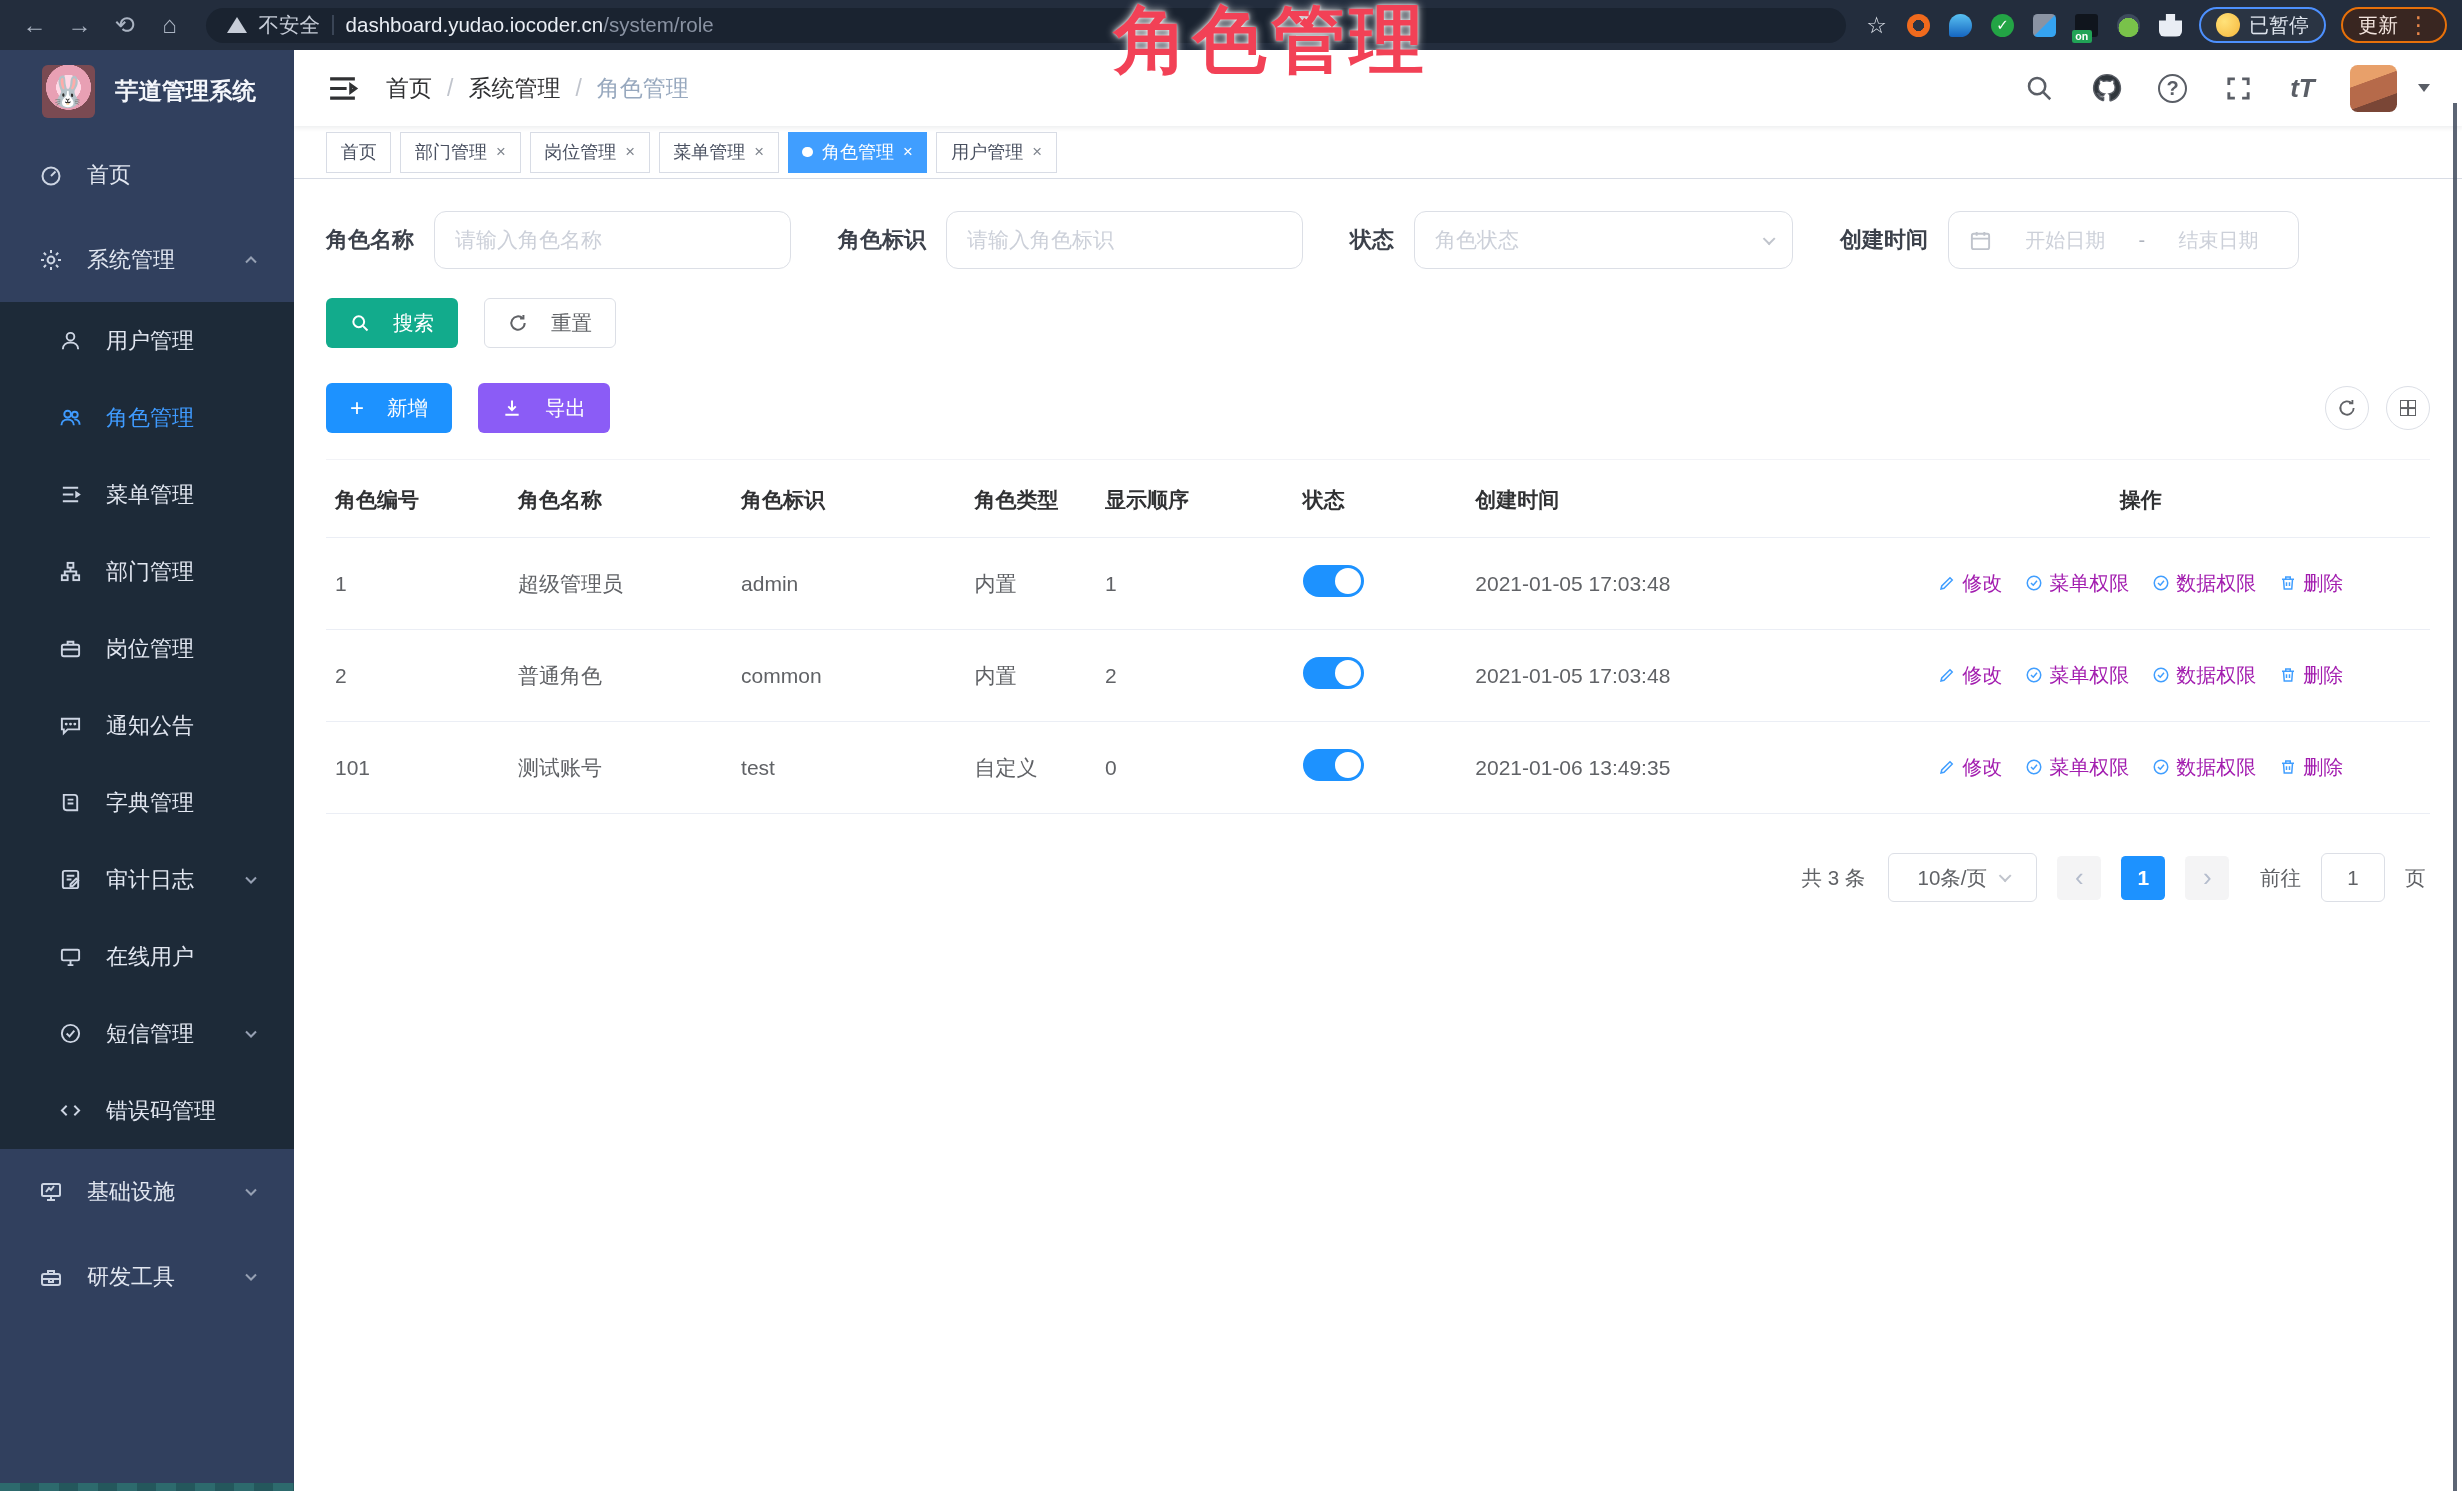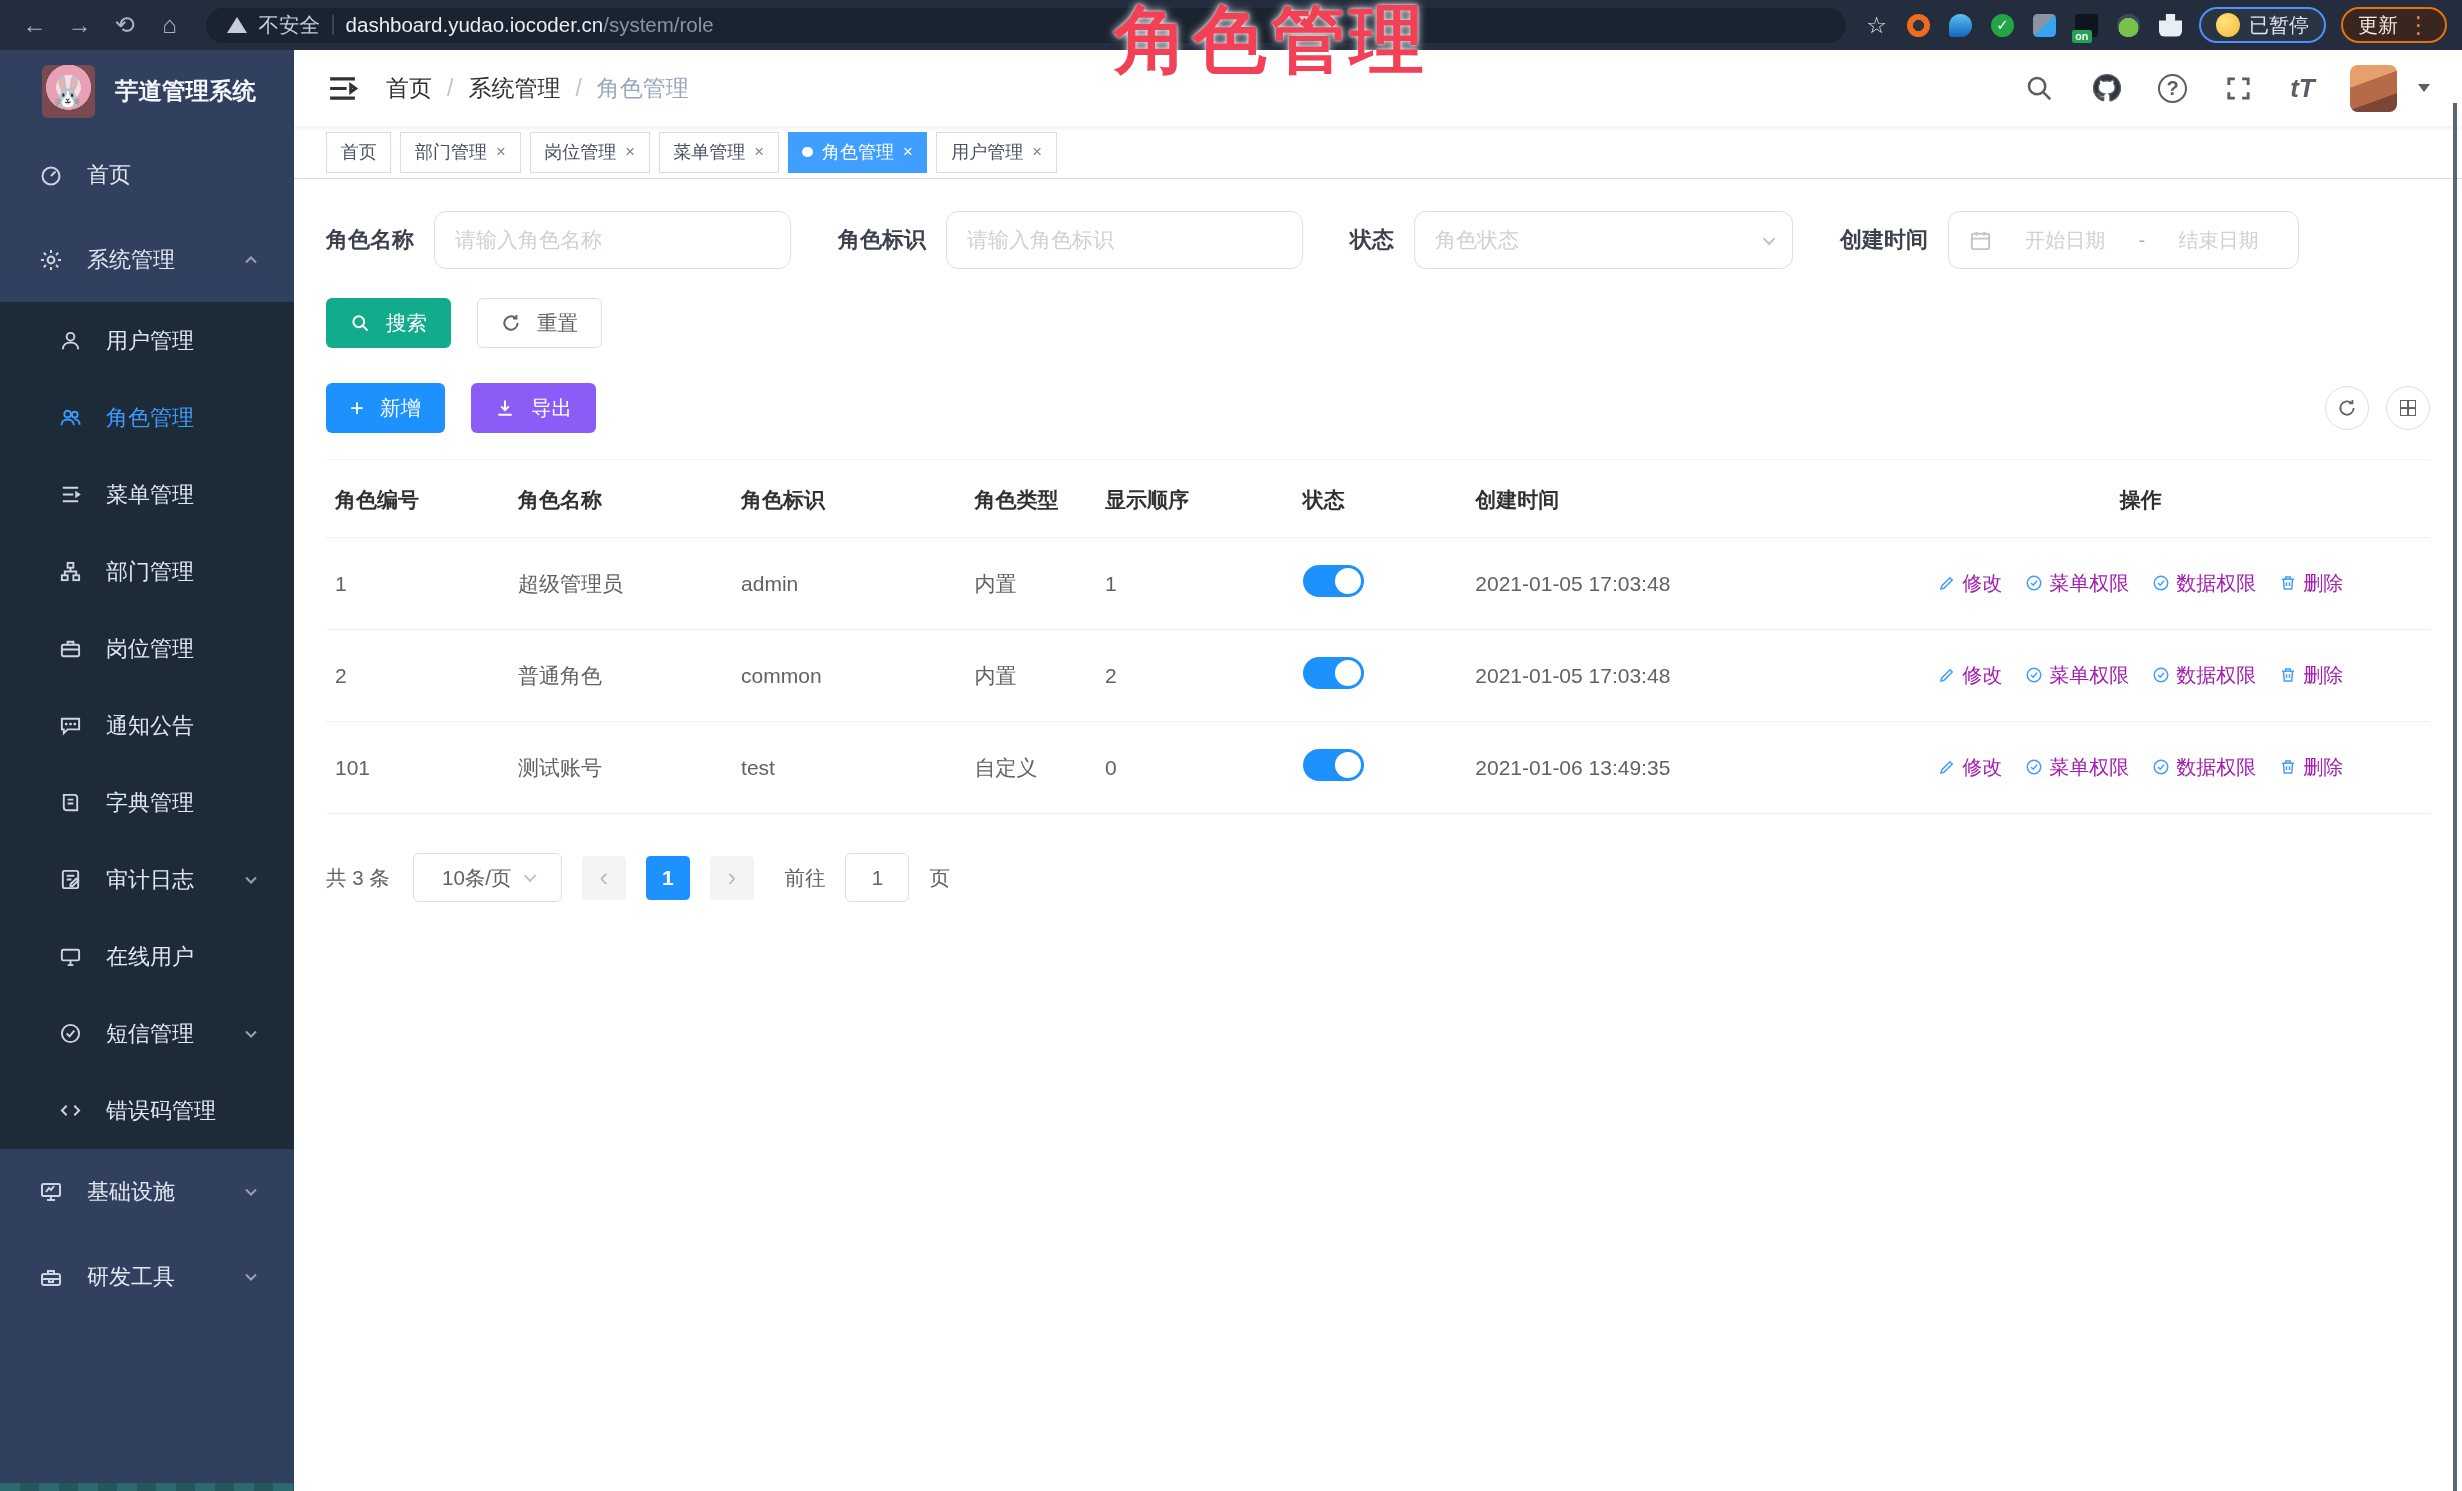--- a/index.html
+++ b/index.html
@@ -105,21 +105,21 @@
   .w-select { width:379px; justify-content:space-between; }
   .sel-caret { width:9px; height:9px; border:solid #c0c4cc; border-width:0 2.3px 2.3px 0;
     transform:rotate(45deg) translateY(-2.3px); }
   .w-date { width:351px; gap:13.7px; }
   .cal-ico { width:23px; height:23px; flex:0 0 auto; }
   .cal-ico svg { stroke:#c0c4cc; }
   .date-ph { flex:1; text-align:center; color:#ccd0d9; font-size:20px; }
   .date-sep { color:#aeb3bd; font-size:20px; }
 
   .btn-row { display:flex; align-items:center; margin-top:29px; gap:26px; }
-  .btn { height:50px; border-radius:6px; display:inline-flex; align-items:center; gap:16px;
+  .btn { height:50px; border-radius:6px; display:inline-flex; align-items:center; gap:23px;
     padding:0 23px; font-size:20.5px; cursor:pointer; border:1.5px solid transparent; }
   .btn svg { stroke:#fff; }
   .btn.teal { background:#12ab8c; color:#fff; }
   .btn.plain { background:#fff; border-color:#dcdfe6; color:#606266; }
   .btn.plain svg { stroke:#606266; }
   .btn.blue { background:#1d92ff; color:#fff; }
   .btn.amber { background:#8b5cf6; color:#fff; }
   .btn .plus { font-size:24px; line-height:1; }
 
   .toolbar-row { display:flex; align-items:center; margin-top:35px; }
@@ -141,21 +141,21 @@
   .switch { width:61px; height:32px; border-radius:16px; background:#1d92ff; position:relative;
     display:inline-block; cursor:pointer; }
   .switch:after { content:""; position:absolute; right:3px; top:3px; width:26px; height:26px;
     border-radius:50%; background:#fff; }
   .op-links { display:inline-flex; gap:23px; align-items:center; }
   .op-link { color:#a21caf; font-size:20px; display:inline-flex; align-items:center; gap:6px;
     cursor:pointer; white-space:nowrap; }
   .op-link svg { stroke:#409EFF; }
 
   
-  .pager { display:flex; align-items:center; gap:20px;
+  .pager { display:flex; align-items:center; justify-content:flex-end; gap:20px;
     margin-top:39px; font-size:20.5px; color:#606266; padding-right:4.6px; }
   .pg-total { margin-right:3px; }
   .pg-size { width:149px; height:49px; border:1.5px solid #dcdfe6; border-radius:6px;
     display:flex; align-items:center; justify-content:center; gap:12px; color:#606266; cursor:pointer;}
   .pg-btn { width:44px; height:44px; border-radius:4.6px; background:#f4f4f5; color:#b4bccc;
     display:flex; align-items:center; justify-content:center; font-size:26px; cursor:pointer; }
   .pg-cur { width:44px; height:44px; border-radius:4.6px; background:#1d92ff; color:#fff;
     display:flex; align-items:center; justify-content:center; font-size:21px; font-weight:700; cursor:pointer;}
   .pg-goto-input { width:64px; height:49px; border:1.5px solid #dcdfe6; border-radius:6px;
     text-align:center; font-size:20.5px; color:#606266; font-family:inherit; }

